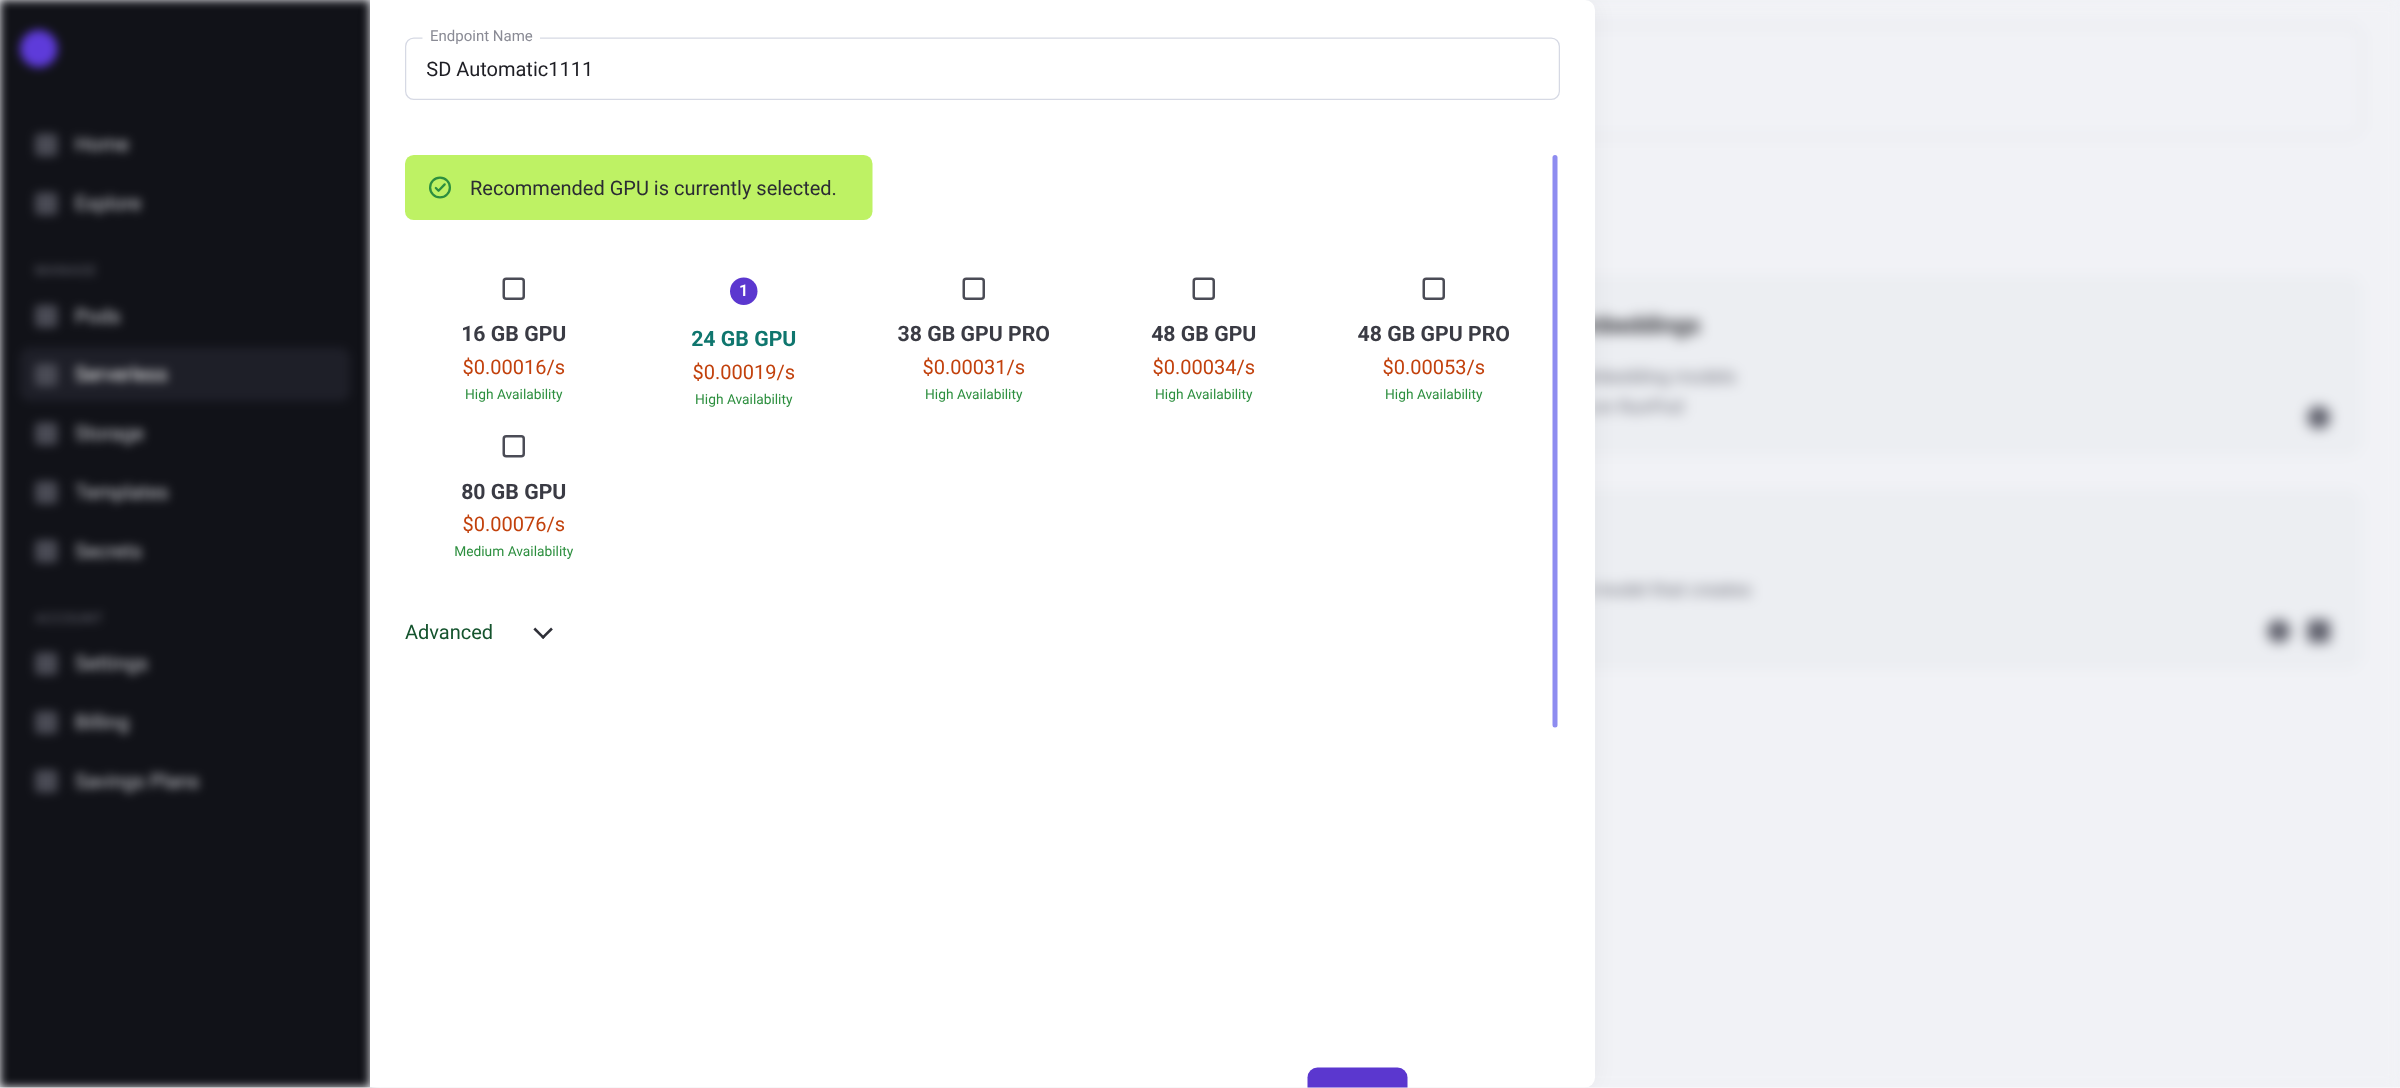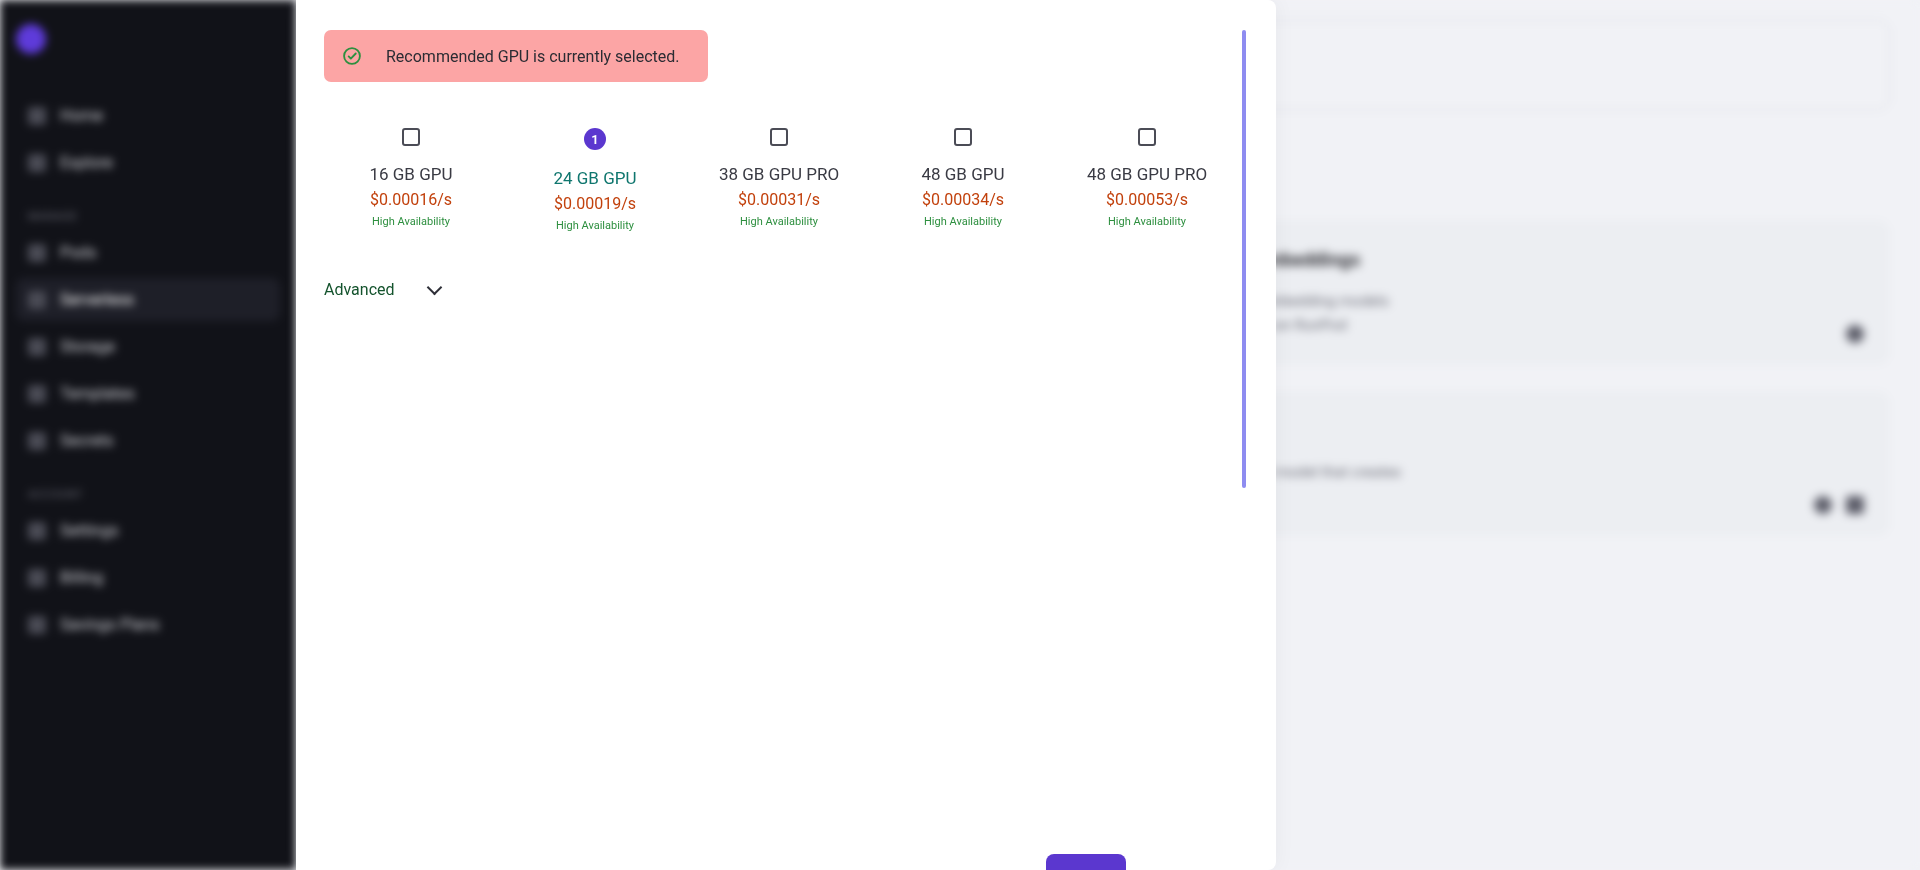--- a/index.html
+++ b/index.html
@@ -163,22 +163,22 @@
   width: 4px;
   height: 458px;
   background: #8e8cf0;
   border-radius: 3px;
 }
 
 
 .banner {
   display: inline-flex;
   align-items: center;
-  gap: 24px;
-  background: #fca5a5;
+  gap: 14px;
+  background: #bef264;
   padding: 16px 28px 16px 18px;
   border-radius: 7px;
   margin-bottom: 40px;
 }
 .banner-icon {
   width: 20px; height: 20px;
   position: relative;
 }
 .banner-icon svg { display: block; }
 .banner-text {
@@ -210,21 +210,21 @@
   margin: 0 auto 18px;
   color: #fff;
   font-size: 13px;
   font-weight: 600;
   display: flex;
   align-items: center;
   justify-content: center;
 }
 .gpu-name {
   font-size: 17px;
-  font-weight: 400;
+  font-weight: 700;
   color: #3a3b44;
   margin-bottom: 6px;
 }
 .gpu-card.selected .gpu-name { color: #0f766e; }
 .gpu-price {
   font-size: 16px;
   color: #c2410c;
   margin-bottom: 6px;
 }
 .gpu-avail {
@@ -337,20 +337,24 @@
     <div class="gh">
       <span class="gh-dot"></span>
       <span class="gh-dot" style="border-radius:3px"></span>
     </div>
   </div>
 </div>
 
 <section class="modal">
   <div class="modal-inner">
 
+    <div class="field-wrap">
+      <span class="field-label">Endpoint Name</span>
+      <input class="text-input" type="text" value="SD Automatic1111" style="">
+    </div>
 
 
     <div class="worker-scroll">
       <div class="scroll-indicator"></div>
 
       <div class="banner">
         <span class="banner-icon">
           <svg viewBox="0 0 24 24" width="20" height="20" fill="none" stroke="#2d8f3f" stroke-width="2.2">
             <circle cx="12" cy="12" r="9.5"></circle>
             <path d="M8 12.5l2.6 2.6L16.5 9" stroke-linecap="round" stroke-linejoin="round"></path>
@@ -383,20 +387,26 @@
             <div class="gpu-name">48 GB GPU</div>
             <div class="gpu-price">$0.00034/s</div>
             <div class="gpu-avail avail-high">High Availability</div>
           </div>
           <div class="gpu-card">
             <div class="gpu-check"></div>
             <div class="gpu-name">48 GB GPU PRO</div>
             <div class="gpu-price">$0.00053/s</div>
             <div class="gpu-avail avail-high">High Availability</div>
           </div>
+          <div class="gpu-card">
+            <div class="gpu-check"></div>
+            <div class="gpu-name">80 GB GPU</div>
+            <div class="gpu-price">$0.00076/s</div>
+            <div class="gpu-avail avail-medium">Medium Availability</div>
+          </div>
         </div>
 
       <div class="advanced-row">
         <span>Advanced</span>
         <span class="chev-down"></span>
       </div>
     </div>
   </div>
 
   <div class="footer-btn"></div>

